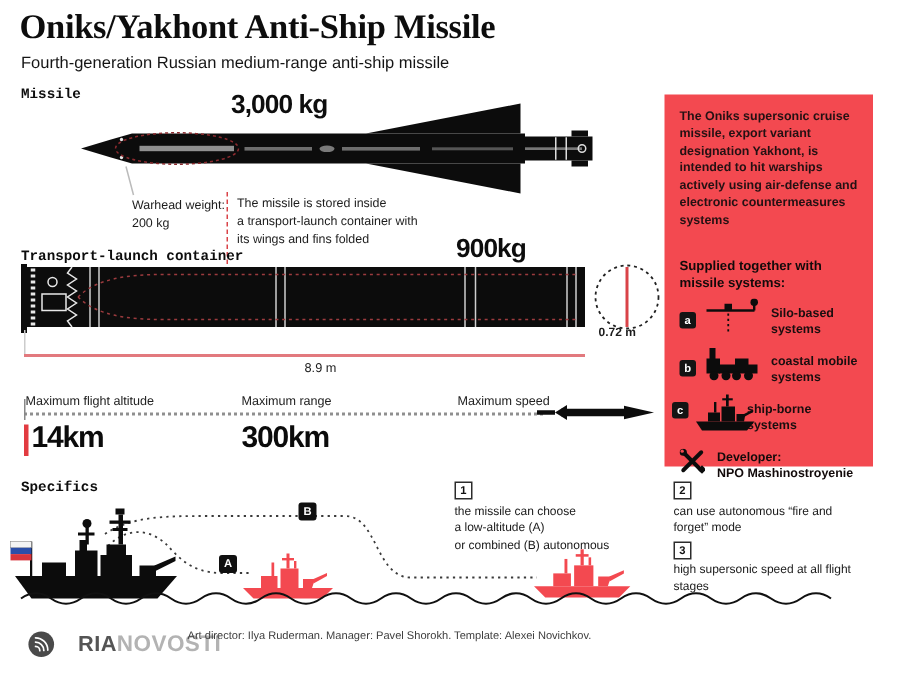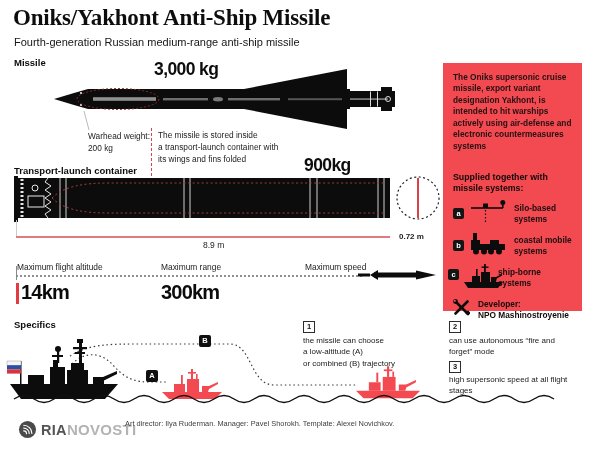--- a/index.html
+++ b/index.html
@@ -1,21 +1,21 @@
 <!DOCTYPE html>
 <html><head>
 <meta charset="utf-8">
 <style>
   html,body{margin:0;padding:0;background:#fff;}
   #page{position:relative;width:600px;height:450px;background:#ffffff;overflow:hidden;
         font-family:"Liberation Sans",sans-serif;color:#111;}
   .abs{position:absolute;}
   .title{font-family:"Liberation Serif",serif;font-size:23px;font-weight:bold;letter-spacing:-0.2px;color:#0d0d0d;}
   .subtitle{font-size:11px;color:#151515;}
-  .sec-label{font-size:9.5px;font-weight:bold;color:#0d0d0d;}
+  .sec-label{font-size:9.5px;font-weight:bold;color:#0d0d0d;font-family:Liberation Mono, monospace;}
   .big-val{font-size:17.5px;font-weight:bold;letter-spacing:-0.6px;color:#0d0d0d;}
   .small-note{font-size:8.3px;line-height:1.45;color:#1c1c1c;white-space:pre-line;}
   .measure{font-size:8.5px;color:#1c1c1c;}
   .measure-b{font-size:8px;font-weight:bold;color:#1c1c1c;}
   .stat-label{font-size:8.4px;color:#222;}
   .stat-value{font-size:20px;font-weight:bold;letter-spacing:-0.8px;color:#0b0b0b;}
   .dotline{border-top:2px dotted #8f8f8f;height:0;}
   .red-dash-v{border-left:1px dashed #d94348;width:0;}
   .traj-label{width:12px;height:12px;background:#101010;color:#fff;font-size:7.5px;font-weight:bold;
               text-align:center;line-height:12px;border-radius:2px;}
@@ -26,21 +26,21 @@
   .panel-desc{font-size:8.3px;font-weight:bold;color:#241113;line-height:1.38;}
   .panel-heading{margin-top:20px;font-size:8.8px;font-weight:bold;color:#120a0a;line-height:1.28;}
   .sys-item{display:flex;align-items:center;margin-top:6px;height:26px;}
   .sys-badge{width:11px;height:11px;background:#141414;color:#fff;font-size:7.5px;font-weight:bold;
              text-align:center;line-height:11px;border-radius:2px;flex:0 0 auto;}
   .sys-icon{flex:0 0 auto;margin:0 3px 0 5px;width:42px;text-align:center;}
   .sys-label{font-size:8.3px;font-weight:bold;color:#1a0e0f;line-height:1.3;white-space:pre-line;}
   .dev-row{display:flex;align-items:flex-start;margin-top:8px;}
   .dev-text{font-size:8.3px;font-weight:bold;color:#120a0a;line-height:1.35;white-space:pre-line;margin-left:8px;}
   .logo{left:18px;top:420px;display:flex;align-items:center;}
-  .logo-ria{font-size:14.5px;font-weight:bold;color:#545454;letter-spacing:0.3px;margin-left:4px;}
+  .logo-ria{font-size:14.5px;font-weight:bold;color:#545454;letter-spacing:0.3px;margin-left:15px;}
   .logo-novosti{font-size:15px;font-weight:bold;color:#b3b3b3;letter-spacing:0.3px;}
   .credits{left:125px;top:419px;font-size:7.4px;line-height:1.4;color:#3c3c3c;}
 </style>
 </head>
 <body>
 
 <div id="page">
 
   <div class="abs title" style="left:13px;top:5px;">Oniks/Yakhont Anti-Ship Missile</div>
   <div class="abs subtitle" style="left:14px;top:36px;">Fourth-generation Russian medium-range anti-ship missile</div>
@@ -99,21 +99,21 @@
     <line x1="370" y1="2" x2="370" y2="42" stroke="#cfcfcf" stroke-width="1"></line>
     <path d="M38,22 C50,10 70,7 95,7 L370,7" fill="none" stroke="#9c3b3e" stroke-width="1" stroke-dasharray="2,2.5"></path>
     <path d="M38,22 C50,34 70,37 95,37 L370,37" fill="none" stroke="#9c3b3e" stroke-width="1" stroke-dasharray="2,2.5"></path>
     <circle cx="404" cy="22" r="21" fill="none" stroke="#222" stroke-width="1.2" stroke-dasharray="2,2.5"></circle>
     <line x1="404" y1="2" x2="404" y2="42" stroke="#d94348" stroke-width="2"></line>
   </svg>
 
   <div class="abs" style="left:16px;top:220px;width:1px;height:16px;background:#ccc;"></div>
   <div class="abs" style="left:16px;top:236px;width:374px;height:2px;background:#e2797e;"></div>
   <div class="abs measure" style="left:203px;top:240px;">8.9 m</div>
-  <div class="abs measure-b" style="left:399px;top:232px;">0.72 m</div>
+  <div class="abs measure-b" style="left:399px;top:217px;">0.72 m</div>
 
   <div class="abs stat-label" style="left:17px;top:262px;">Maximum flight altitude</div>
   <div class="abs stat-label" style="left:161px;top:262px;">Maximum range</div>
   <div class="abs stat-label" style="left:305px;top:262px;">Maximum speed</div>
   <div class="abs dotline" style="left:16px;top:275px;width:346px;"></div>
   <div class="abs" style="left:16px;top:266px;width:1px;height:14px;background:#888;"></div>
 
   <svg class="abs" style="left:358px;top:266px;" width="80" height="18" viewBox="0 0 80 18">
     <rect x="0" y="7.5" width="12" height="3" fill="#0c0c0c"></rect>
     <polygon points="12,9 20,4 20,14" fill="#0c0c0c"></polygon>
@@ -170,21 +170,21 @@
     <use href="#redship" transform="translate(356,33) scale(1.07)"></use>
     <path d="M14,69 q10,-7 20,0 t20,0 t20,0 t20,0 t20,0 t20,0 t20,0 t20,0 t20,0 t20,0 t20,0 t20,0 t20,0 t20,0 t20,0 t20,0 t20,0 t20,0 t20,0 t20,0 t20,0 t20,0 t20,0 t20,0 t20,0 t20,0 t20,0" fill="none" stroke="#111" stroke-width="1.4"></path>
   </svg>
 
   <div class="abs traj-label" style="left:146px;top:370px;">A</div>
   <div class="abs traj-label" style="left:199px;top:335px;">B</div>
 
   <div class="abs note-badge" style="left:303px;top:321px;">1</div>
   <div class="abs note-text" style="left:303px;top:335px;">the missile can choose
 a low-altitude (A)
-or combined (B) trajectory</div>
+or combined (B) autonomous</div>
   <div class="abs note-badge" style="left:449px;top:321px;">2</div>
   <div class="abs note-text" style="left:449px;top:335px;">can use autonomous “fire and
 forget” mode</div>
   <div class="abs note-badge" style="left:449px;top:361px;">3</div>
   <div class="abs note-text" style="left:449px;top:374px;">high supersonic speed at all flight
 stages</div>
 
   <div class="abs panel">
     <div class="panel-desc">The Oniks supersonic cruise missile, export variant designation Yakhont, is intended to hit warships actively using air-defense and electronic countermeasures systems</div>
     <div class="panel-heading">Supplied together with missile systems:</div>

